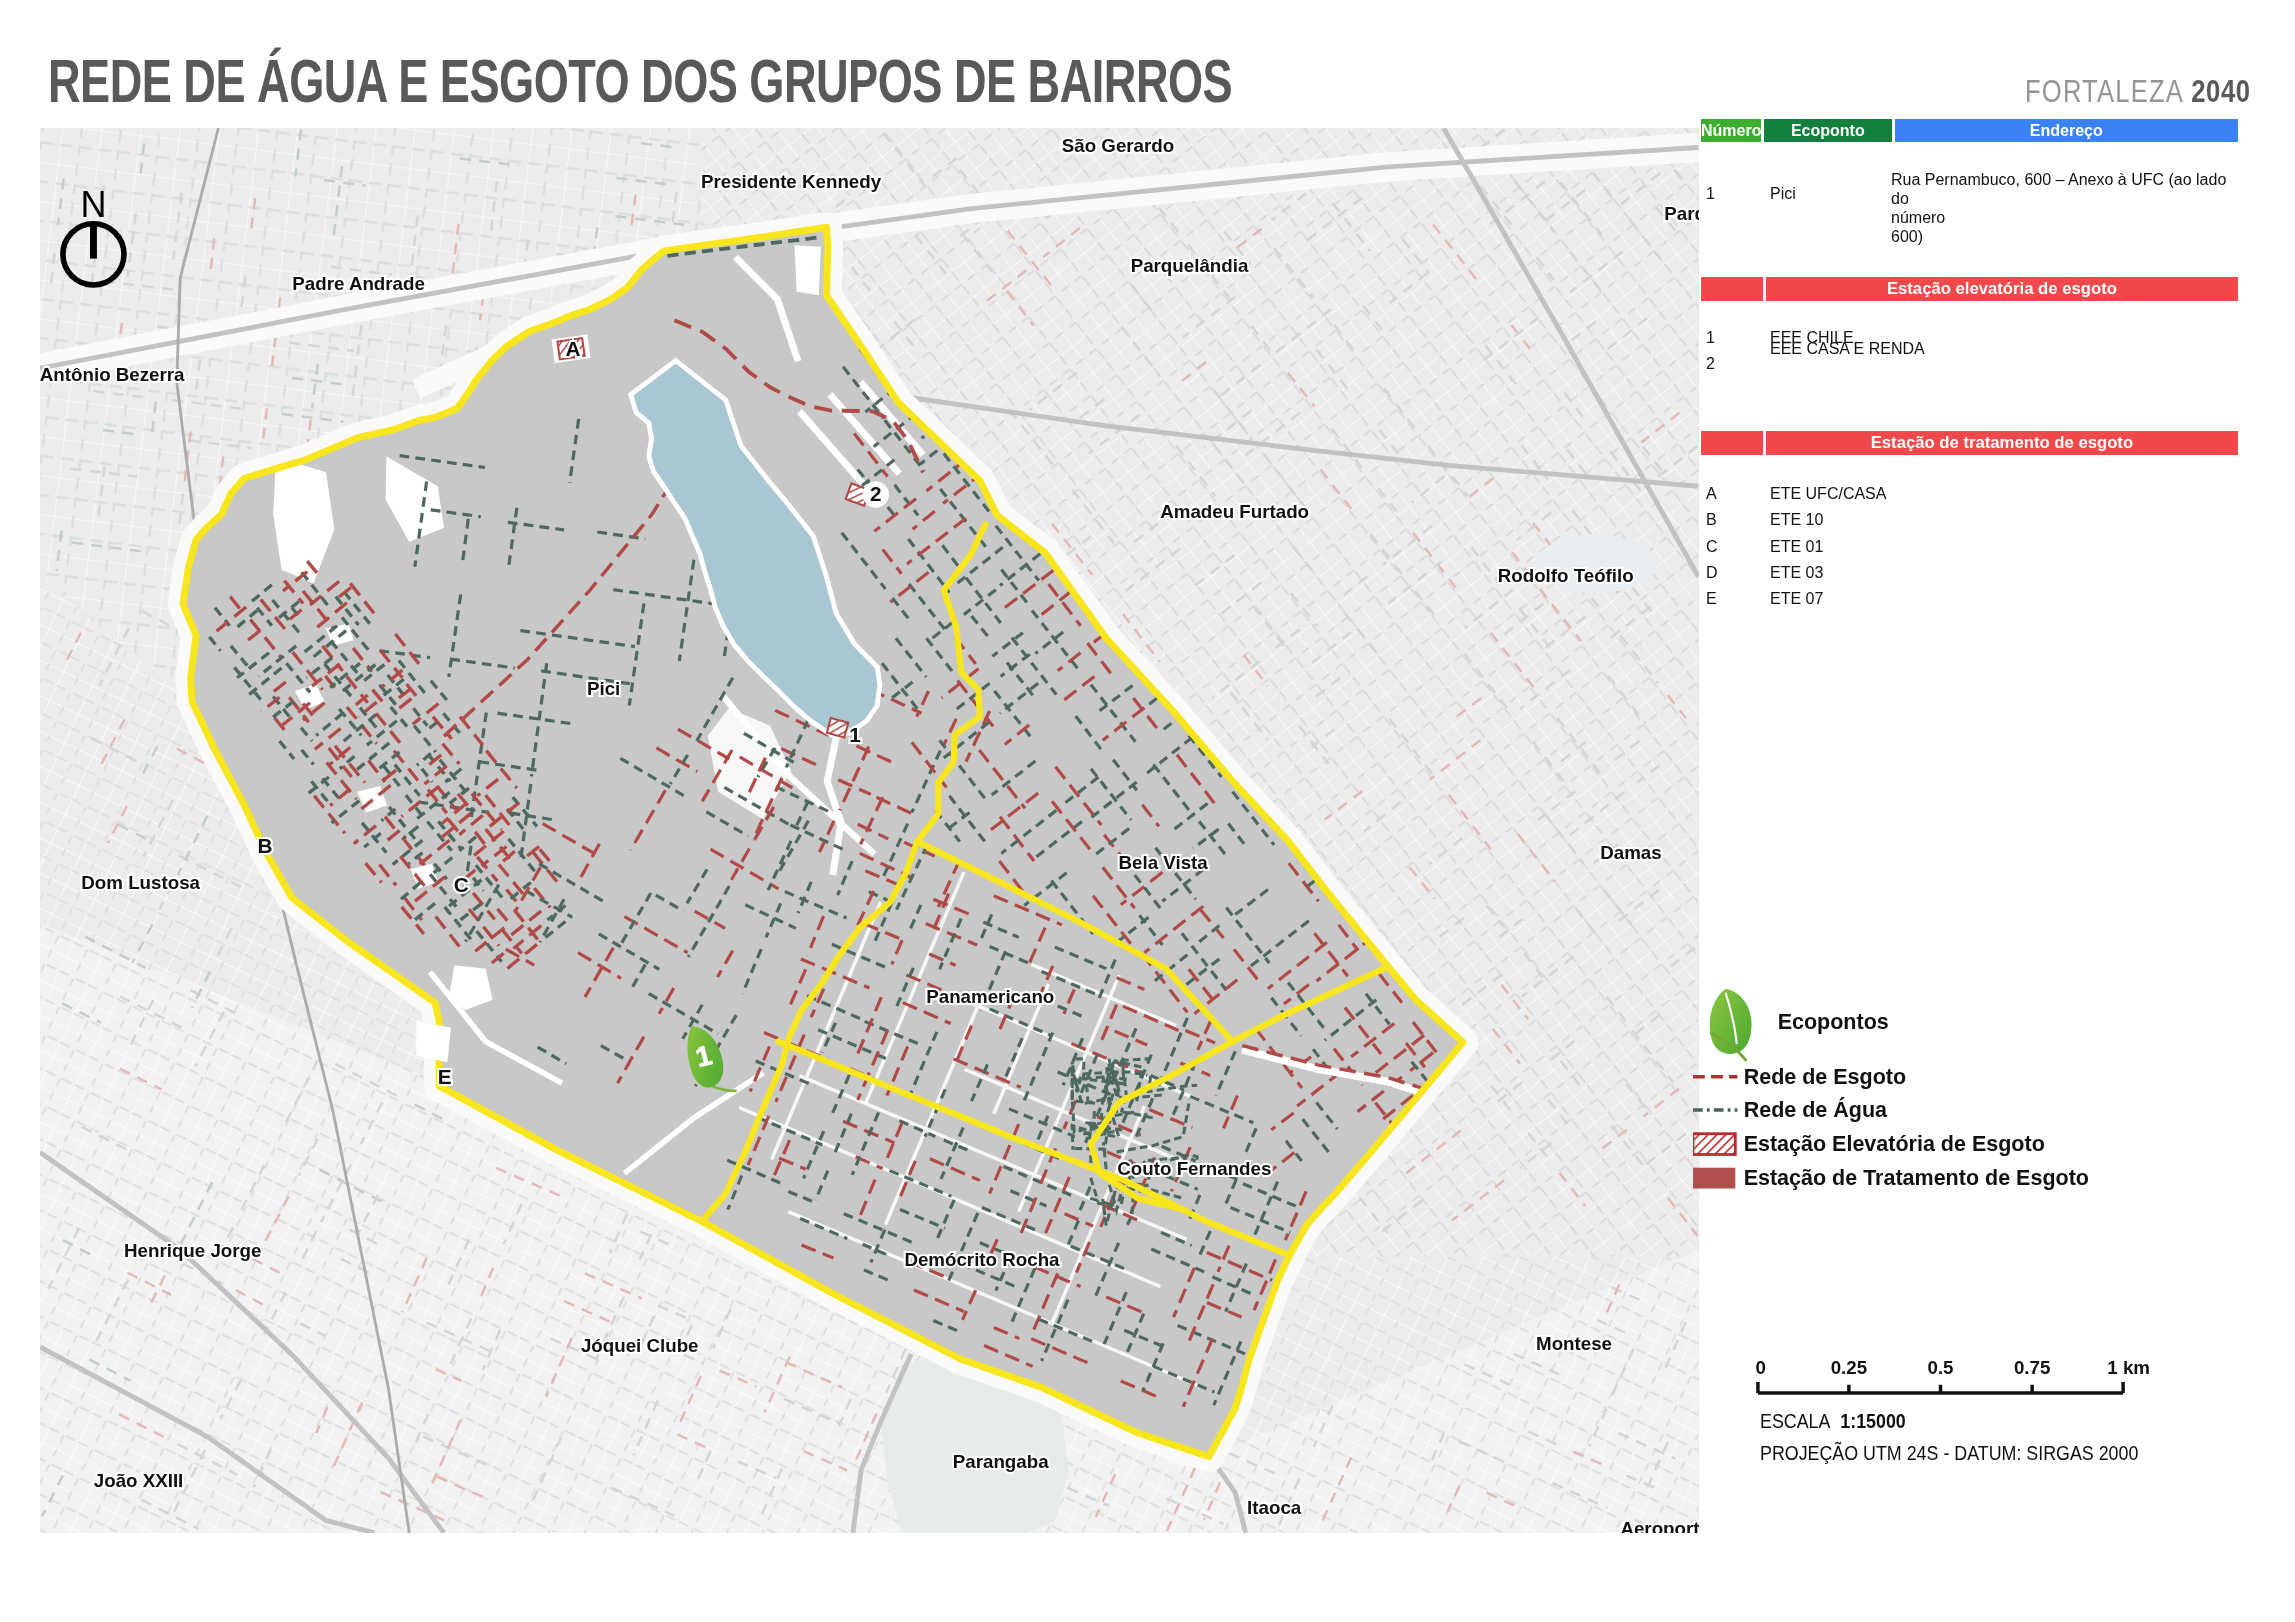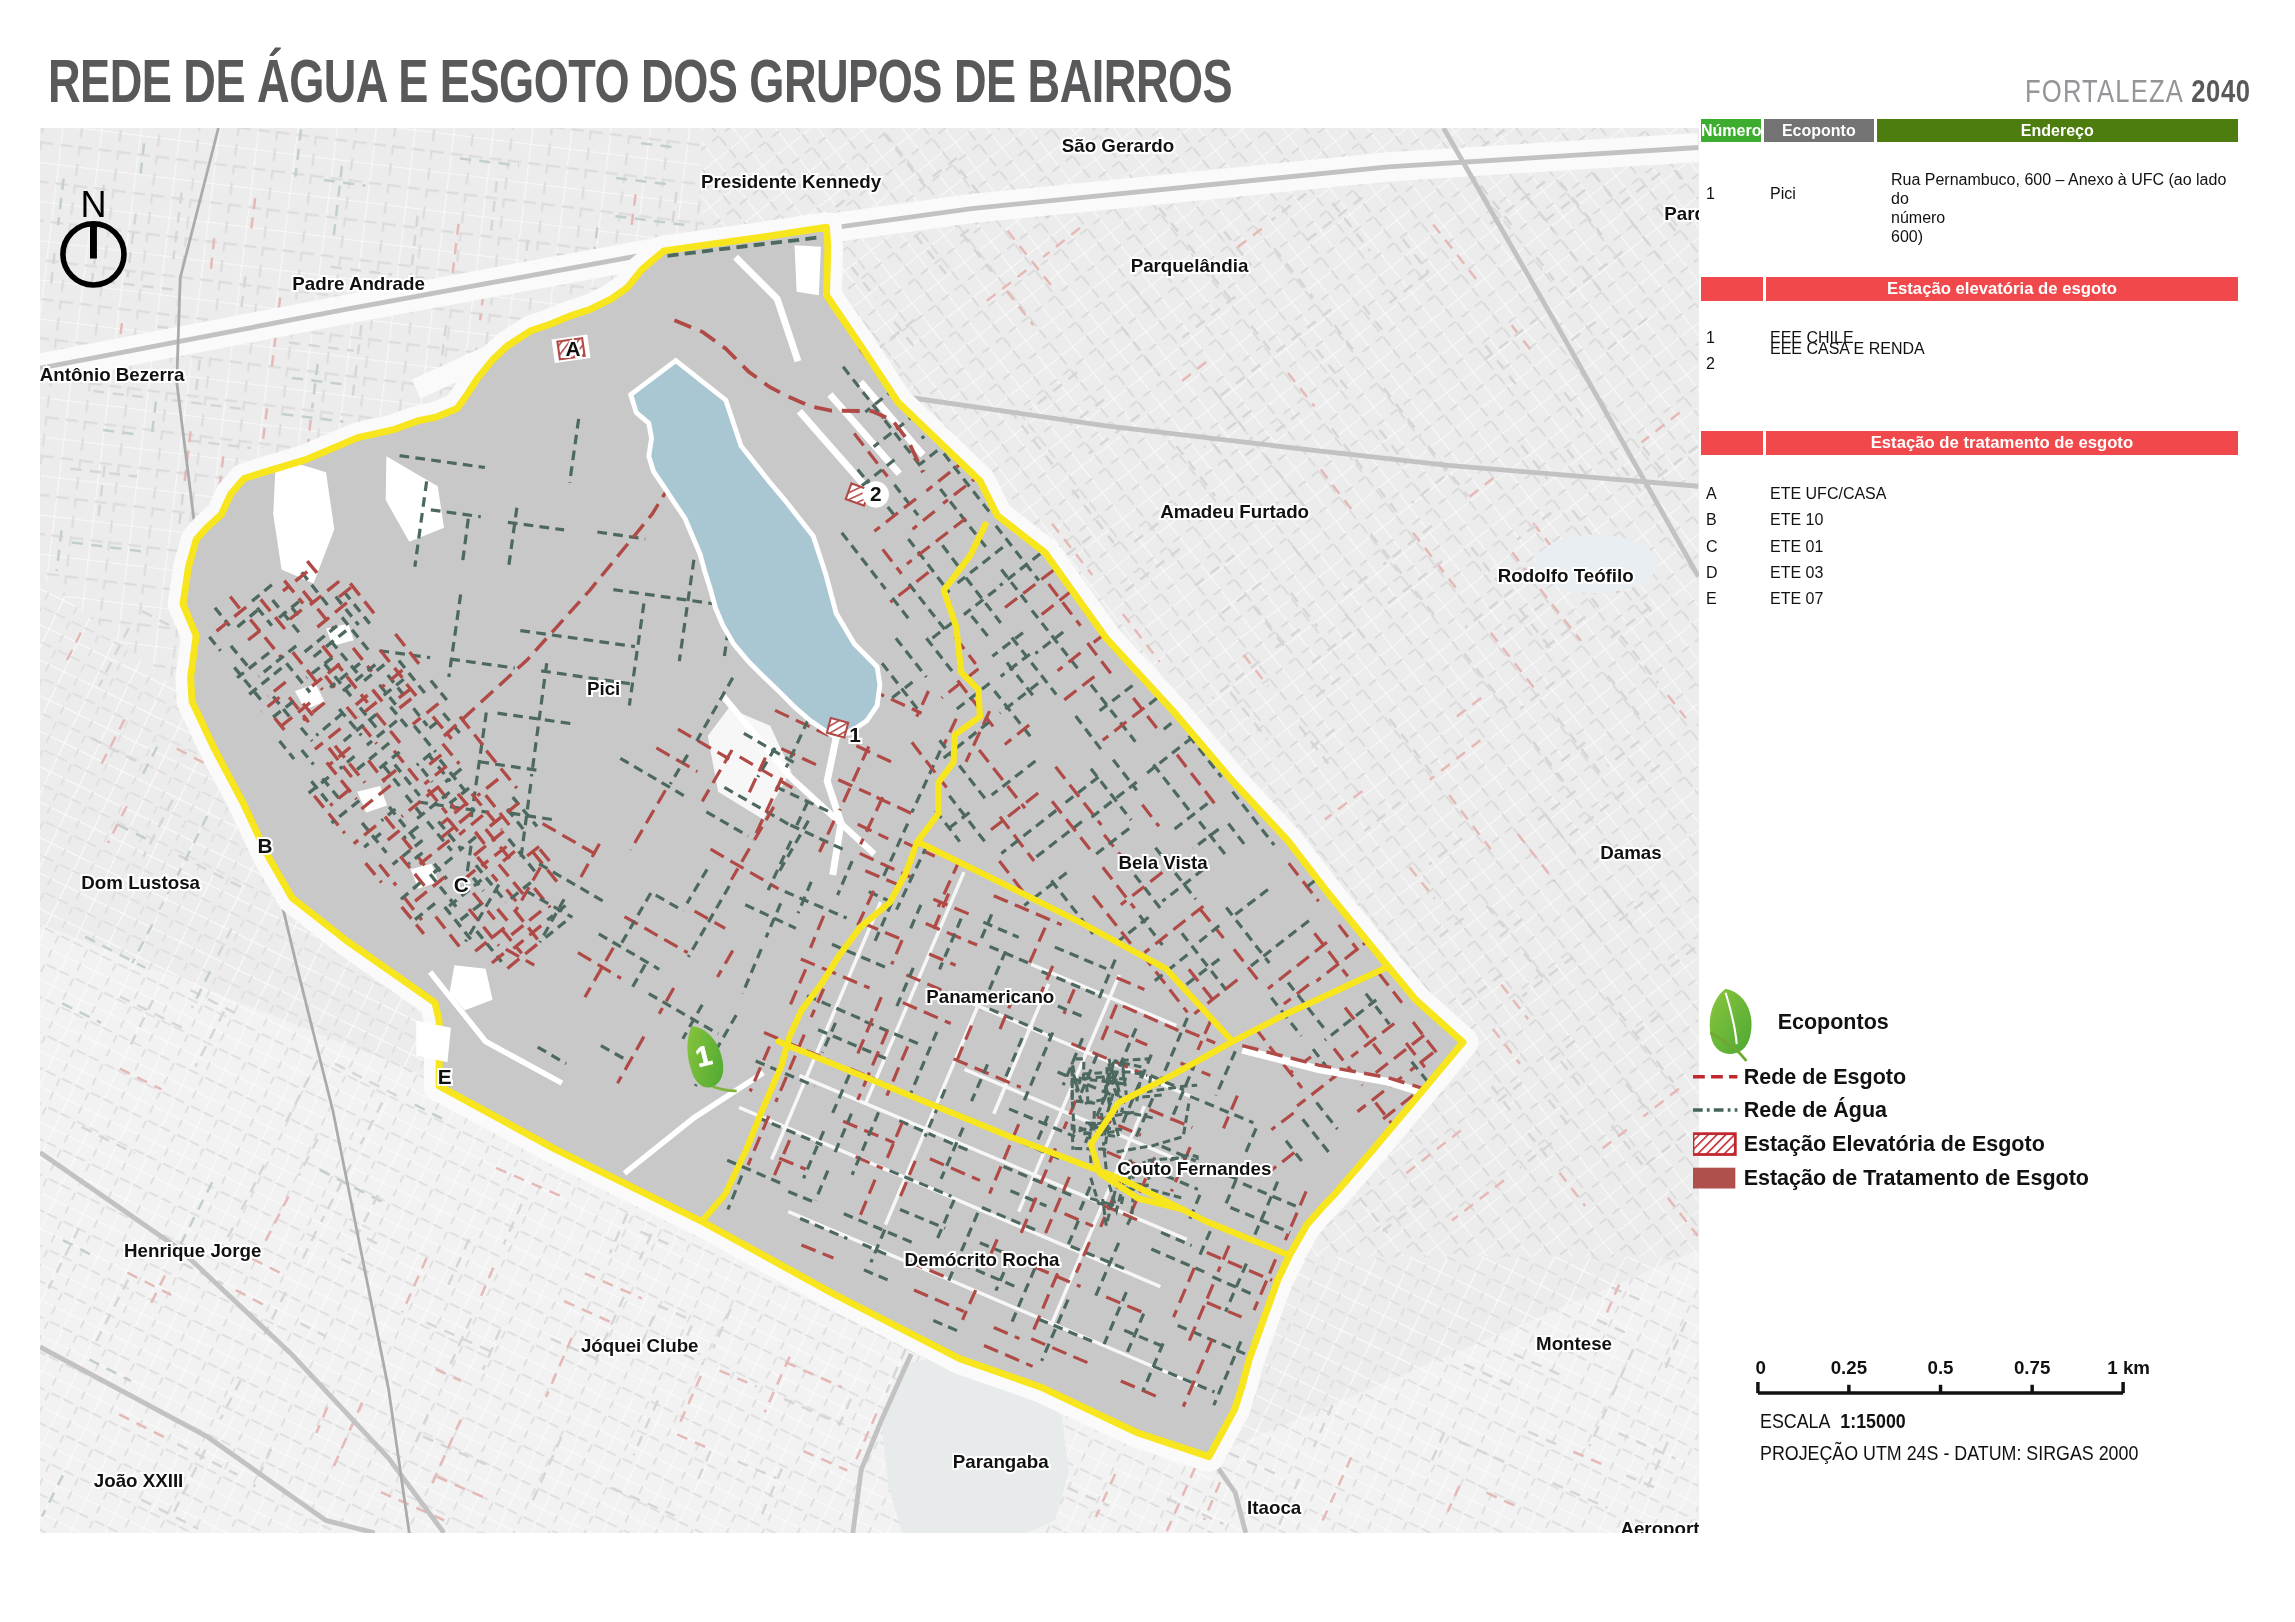--- a/index.html
+++ b/index.html
@@ -1262,23 +1262,23 @@
         <line x1="135" y1="322" x2="135" y2="372" stroke="#000" stroke-width="10"></line>
         <text x="135" y="312" font-size="52" text-anchor="middle" fill="#000" font-family="Liberation Sans, sans-serif">N</text>
       </g>
 </svg>
 </div>
 
 <div class="abs" style="left:1701px;top:119px;width:537px">
  <div style="display:flex;height:23px;font-weight:bold;color:#fff;font-size:16px;line-height:23px;text-align:center">
   <div style="width:60px;background:#3CAD2F">Número</div>
   <div style="width:2.8px"></div>
-  <div style="width:110px;background:#737373">Ecoponto</div>
+  <div style="width:128px;background:#15803d">Ecoponto</div>
   <div style="width:2.8px"></div>
-  <div style="flex:1;background:#4d7c0f">Endereço</div>
+  <div style="flex:1;background:#3b82f6">Endereço</div>
  </div>
  <div style="position:relative;font-size:16px;color:#111">
   <div class="abs" style="left:4.9px;top:43px">1</div>
   <div class="abs" style="left:69px;top:43px">Pici</div>
   <div class="abs" style="left:190px;top:28px;width:354px;line-height:19px;font-size:16px">Rua Pernambuco, 600 – Anexo à UFC (ao lado do<br>número<br>600)</div>
  </div>
 </div>
 
 <div class="abs" style="left:1701px;top:277px;width:537px">
  <div style="display:flex;height:24px;font-weight:bold;color:#fff;font-size:16.7px;line-height:24px;text-align:center">

